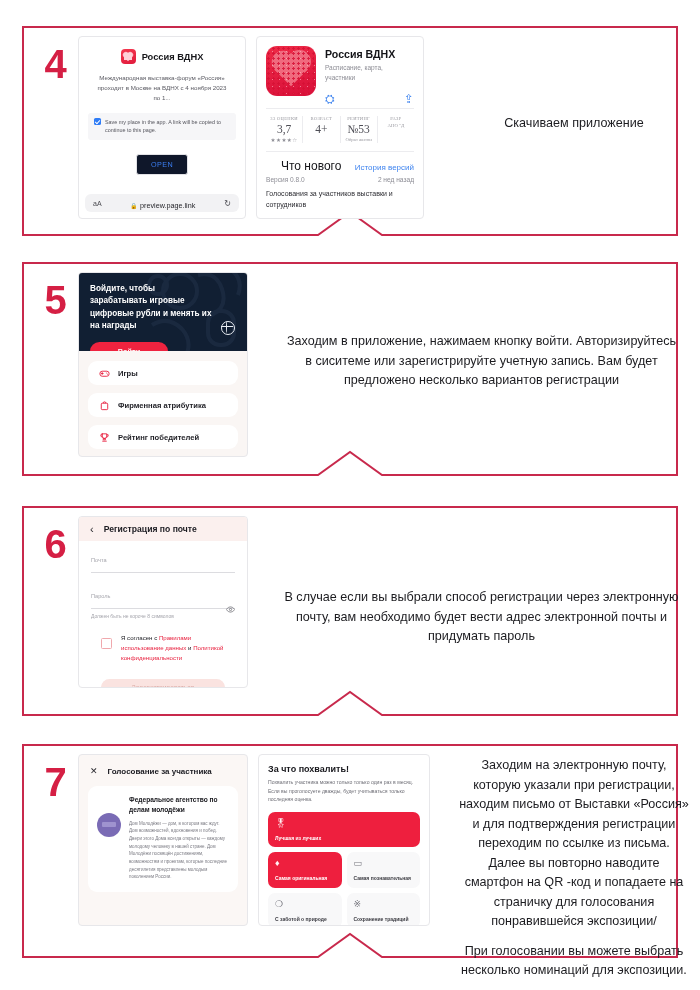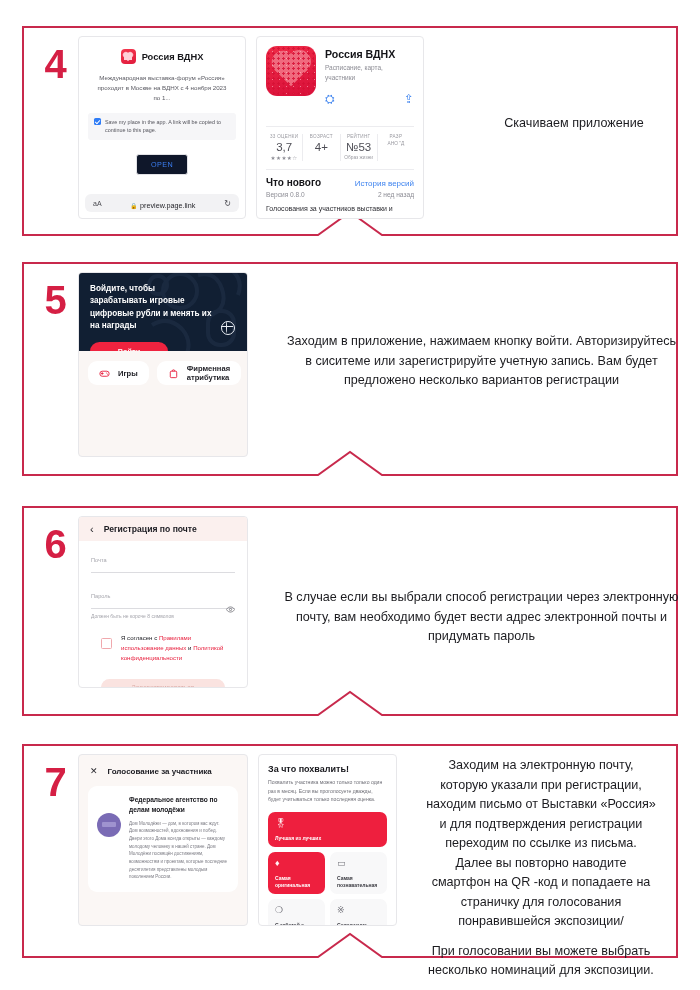--- a/index.html
+++ b/index.html
@@ -145,31 +145,31 @@
     background-size:5px 5px, 7px 7px;
     background-position:0 0, 3px 2px;
   }
   .store-meta{flex:1;min-width:0;padding-top:2px;}
   .store-title{font-size:10.6px;font-weight:bold;color:#141418;line-height:1.15;}
   .store-sub{font-size:6.5px;color:#8d8d95;line-height:1.5;margin-top:3px;}
   .store-actions{display:flex;align-items:center;justify-content:space-between;margin-top:10px;}
   .dl-icon{font-size:12px;color:#3f84ef;line-height:1;}
   .share-icon{font-size:12px;color:#3f84ef;line-height:1;}
   .store-stats{
-    display:flex;margin-top:21px;border-top:1px solid #ececef;padding-top:7px;
+    display:flex;margin-top:3px;border-top:1px solid #ececef;padding-top:7px;font-family:Liberation Serif, serif;
   }
   .stat{flex:1;text-align:center;border-right:1px solid #ececef;padding:0 2px;}
   .stat:last-child{border-right:none;}
   .stat-k{font-size:4.6px;color:#9a9aa1;letter-spacing:.3px;text-transform:uppercase;}
   .stat-v{font-size:11.5px;color:#4d4d55;margin-top:2px;font-weight:500;}
   .stat-x{font-size:4.8px;color:#9a9aa1;margin-top:2px;}
   .stars{font-size:5.6px;color:#8d8d95;margin-top:2px;letter-spacing:.4px;}
   .whatsnew{border-top:1px solid #ececef;margin-top:8px;padding-top:7px;}
   .wn-row{display:flex;align-items:baseline;justify-content:space-between;}
-  .wn-title{font-size:10px;font-weight:bold;color:#141418;}
+  .wn-title{font-size:12px;font-weight:normal;color:#141418;margin-left:15px;}
   .wn-link{font-size:8px;color:#3f84ef;}
   .wn-row2{display:flex;justify-content:space-between;margin-top:3px;}
   .wn-ver,.wn-when{font-size:6.6px;color:#8d8d95;}
   .wn-body{font-size:7px;color:#2b2b31;line-height:1.6;margin-top:5px;}
 
   
   .s5-phone{width:170px;height:185px;background:#faf6f4;}
   .s5-hero{
     height:78px;background:#111f33;position:relative;overflow:hidden;
     padding:10px 11px;box-sizing:border-box;
@@ -186,21 +186,21 @@
     margin-top:10px;background:#ef233f;color:#fff;border-radius:20px;
     width:78px;height:19px;display:flex;align-items:center;justify-content:center;
     font-size:7.4px;font-weight:bold;position:relative;z-index:2;
   }
   .s5-globe{
     position:absolute;right:12px;bottom:16px;width:12px;height:12px;border-radius:50%;
     border:1.2px solid #e9eef4;z-index:3;
   }
   .s5-globe::before{content:"";position:absolute;left:-1.2px;top:4.2px;width:12px;height:0;border-top:1.1px solid #e9eef4;}
   .s5-globe::after{content:"";position:absolute;left:4.2px;top:-1.2px;width:0;height:12px;border-left:1.1px solid #e9eef4;border-radius:50%;}
-  .s5-list{padding:10px 9px;display:flex;flex-direction:row;gap:8px;}
+  .s5-list{padding:10px 9px;display:flex;flex-direction:column;gap:8px;}
   .s5-item{
     background:#fff;border-radius:9px;height:24px;display:flex;align-items:center;
     gap:8px;padding:0 11px;
   }
   .s5-ico{width:11px;height:11px;flex:0 0 11px;color:#e8213f;}
   .s5-label{font-size:7.6px;font-weight:bold;color:#1e1e24;}
 
   
   .s6-phone{width:170px;height:172px;background:#fff;}
   .s6-head{
@@ -241,21 +241,21 @@
   .s7-avatar{
     width:24px;height:24px;flex:0 0 24px;border-radius:50%;
     background:#7a6bb5;margin-top:18px;position:relative;overflow:hidden;
   }
   .s7-avatar::after{
     content:"";position:absolute;left:5px;top:9px;width:14px;height:5px;background:#9f93cf;border-radius:1px;
   }
   .s7-org{font-size:6.6px;font-weight:bold;color:#17171c;line-height:1.5;}
   .s7-text{font-size:4.5px;line-height:1.7;color:#7b7b83;margin-top:5px;}
 
-  .s7-right{width:139px;height:172px;background:#fff;padding:9px 9px 0;box-sizing:border-box;}
+  .s7-right{width:172px;height:172px;background:#fff;padding:9px 9px 0;box-sizing:border-box;}
   .s7-rtitle{font-size:9px;font-weight:bold;color:#16161b;}
   .s7-rsub{font-size:5.1px;line-height:1.7;color:#6e6e76;margin-top:4px;}
   .tiles{margin-top:8px;display:flex;flex-direction:column;gap:5px;}
   .tile-row{display:flex;gap:5px;}
   .tile{
     border-radius:7px;padding:7px 7px 6px;box-sizing:border-box;
     display:flex;flex-direction:column;justify-content:space-between;
     min-height:34px;
   }
   .tile.wide{width:100%;}

